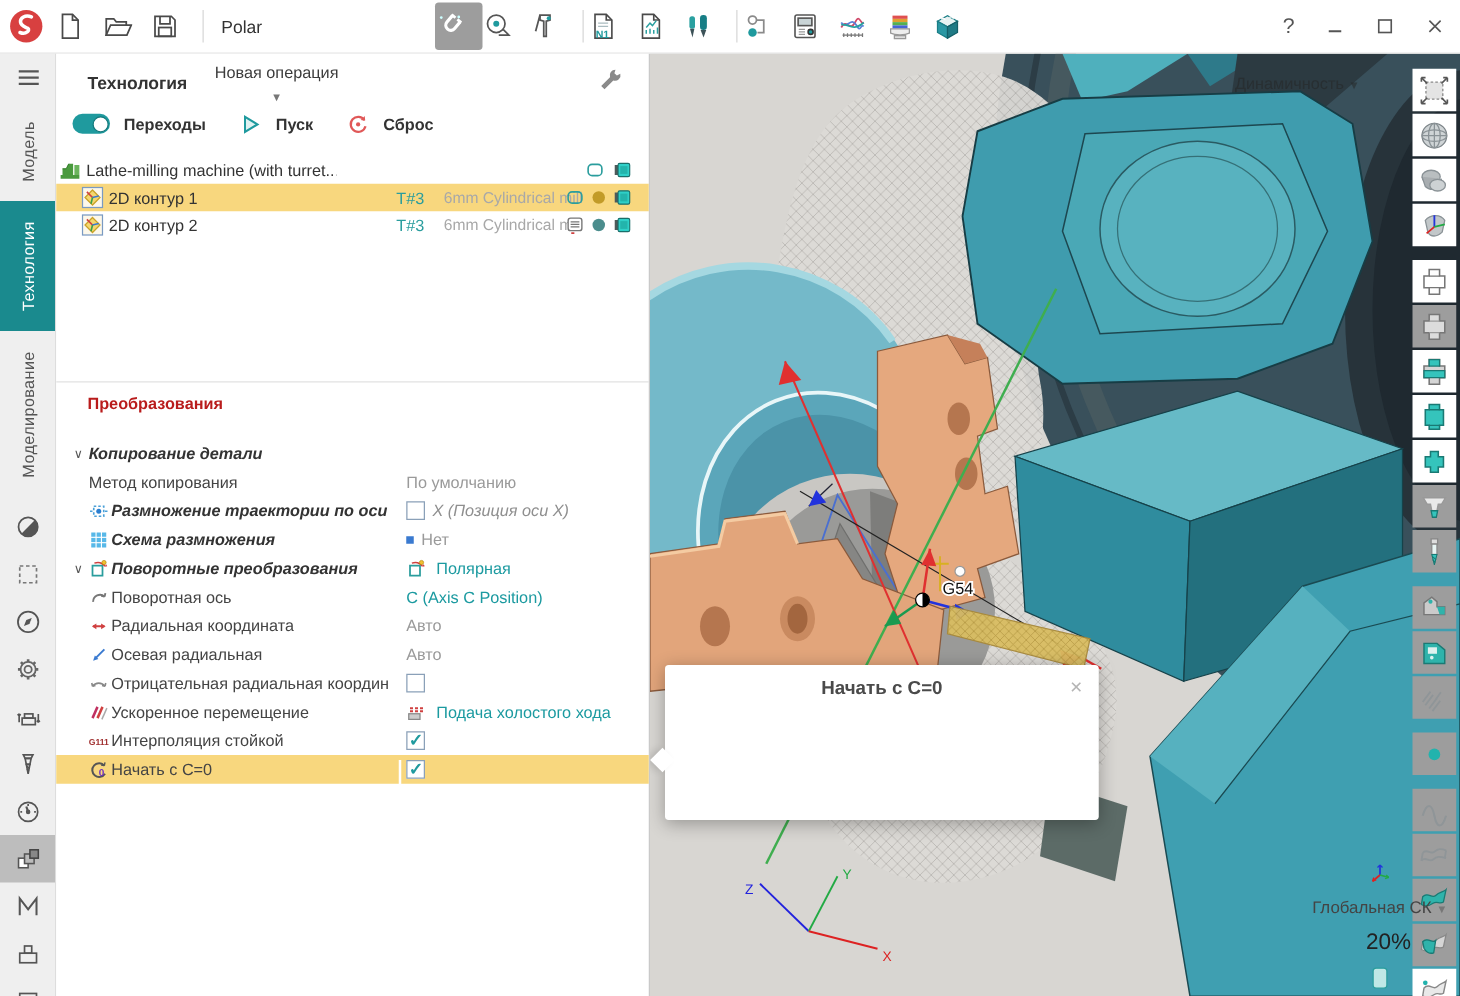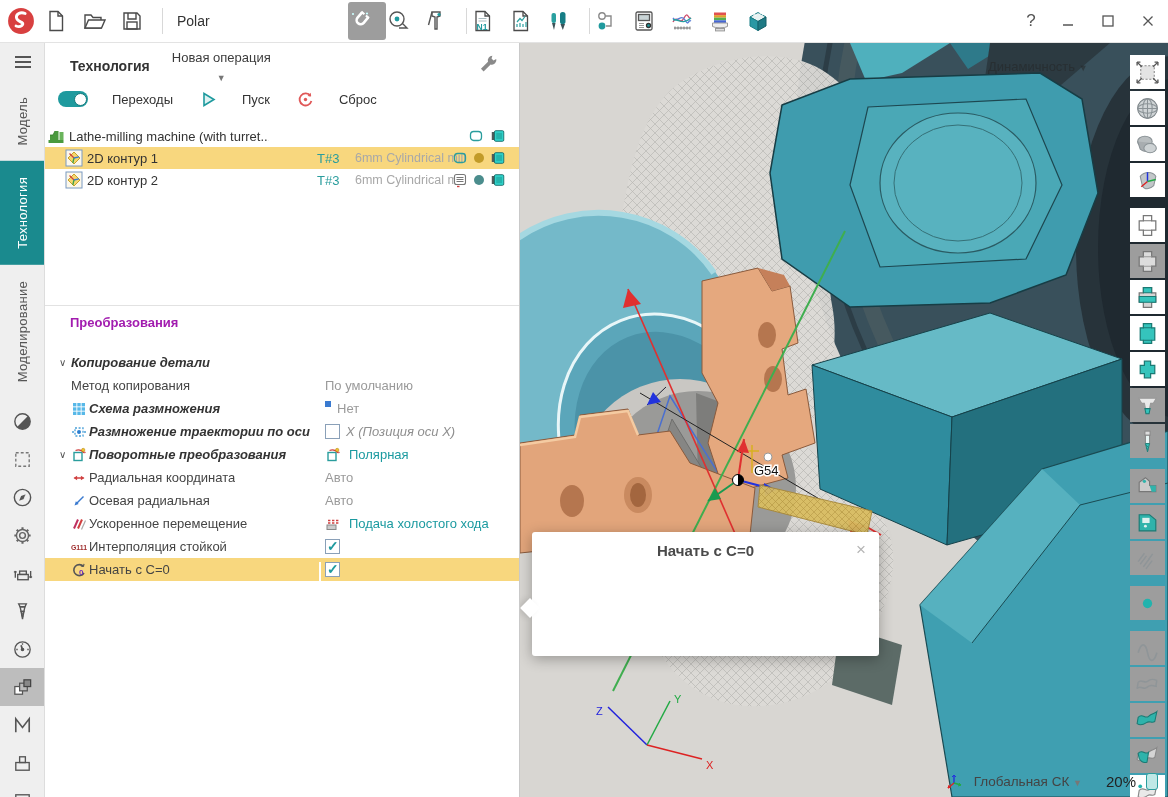--- a/index.html
+++ b/index.html
@@ -38,73 +38,73 @@
     border-right:1px solid #c9c9c9; }
   .p-head { position:absolute; left:0; top:10px; width:100%; height:26px; display:flex; align-items:center; }
   .p-title { font-weight:bold; font-size:14px; margin-left:25px; color:#333; }
   .p-drop { margin-left:22px; color:#3c3c3c; display:flex; align-items:center; gap:8px;flex-direction:column; }
   .caret { font-size:9px; color:#777; }
   .p-wrench { position:absolute; right:20px; top:0; width:22px; height:22px; }
   .p-controls { position:absolute; left:0; top:44px; width:100%; height:24px; display:flex; align-items:center; }
   .toggle { width:30px; height:16px; border-radius:8px; background:#1f9a9e; position:relative; margin-left:13px; }
   .toggle .knob { position:absolute; right:1.5px; top:1.5px; width:13px; height:13px; border-radius:50%;
     background:#fff; border:1px solid #14797c; }
-  .ctl-label { margin-left:24px; font-weight:normal; color:#333; }
+  .ctl-label { margin-left:11px; font-weight:bold; color:#333; }
   .ctl-group { display:flex; align-items:center; }
   .ctl-group svg { width:19px; height:19px; }
 
   .tree { position:absolute; left:0; top:82px; width:100%; }
   .trow { position:relative; height:22px; display:flex; align-items:center; }
   .trow.hl { background:#f8d77e; }
   .t-ico { width:18px; height:18px; flex:0 0 auto; }
   .t-ico svg { width:18px; height:18px; }
   .t-label { margin-left:4px; white-space:nowrap; overflow:hidden; max-width:200px; color:#333; }
   .t-tool { position:absolute; left:272px; color:#2a9d9d; }
   .t-desc { position:absolute; left:310px; color:#a8a8a8; font-size:12.5px; white-space:nowrap; }
   .t-right { position:absolute; right:13px; display:flex; align-items:center; gap:6px; }
   .t-right .mini { width:16px; height:16px; }
   .t-right .mini svg { width:16px; height:16px; }
   .dot { width:10px; height:10px; border-radius:50%; }
 
   .p-divider { position:absolute; left:0; top:262px; width:100%; height:1px; background:#e2e2e2; }
-  .sect-title { position:absolute; left:25px; top:272px; font-weight:bold; color:#a21caf; }
+  .sect-title { position:absolute; left:25px; top:272px; font-weight:bold; color:#b91c1c; }
 
   .params { position:absolute; left:0; top:308px; width:100%; }
   .prow { position:relative; height:23px; display:flex; align-items:center; }
   .prow.hl { background:#f8d77e; }
   .prow.hl .pval-wrap::before { content:""; position:absolute; left:-6px; top:0; width:2px; height:23px; background:#fff; }
   .chev { width:12px; margin-left:14px; font-size:10px; color:#555; flex:0 0 auto; }
   .indent { width:26px; flex:0 0 auto; }
   .pi { width:18px; height:16px; flex:0 0 auto; display:flex; align-items:center; }
   .pi svg { width:16px; height:16px; }
   .pi.wide svg { width:24px; height:12px; }
   .plabel { white-space:nowrap; overflow:hidden; max-width:252px; color:#444; }
   .plabel.b { font-weight:bold; color:#333;font-style:italic; }
-  .pval-wrap { position:absolute; left:280px; display:flex; align-items:flex-start; gap:6px; }
+  .pval-wrap { position:absolute; left:280px; display:flex; align-items:center; gap:6px; }
   .pval { color:#9a9a9a; }
   .pval.teal { color:#1b9aa0; }
   .pval.italic { color:#8f8f8f; font-style:italic; }
   .cb { width:15px; height:15px; background:#fff; border:1px solid #8aa0b8; position:relative; flex:0 0 auto; }
   .cb.checked::after { content:"✓"; position:absolute; left:1px; top:-2px; color:#1f9a9e; font-size:14px; font-weight:bold; }
   .bullet { width:6px; height:6px; background:#3a7ad0; flex:0 0 auto; }
   .vi { width:18px; height:16px; display:flex; align-items:center; }
   .vi svg { width:16px; height:16px; }
 
   
   .viewport { position:absolute; left:520px; top:43px; width:648px; height:754px; overflow:hidden; background:#d8d6d2; }
   .scene { position:absolute; left:0; top:0; width:648px; height:754px; }
   .overlay-label { position:absolute; left:468px; top:16px; color:rgba(35,35,35,.5); font-size:13px; }
   .rtb { position:absolute; right:3px; top:12px; display:flex; flex-direction:column; }
   .rtb-gap { height:9px; }
   .rtb-btn { width:35px; height:34px; background:#fff; margin-bottom:2px; display:flex; align-items:center; justify-content:center; }
   .rtb-btn.sel { background:#9d9d9d; }
   .rtb-btn svg { width:27px; height:27px; }
-  .statusbar { position:absolute; right:10px; bottom:6px; display:flex; align-items:center; gap:10px; }
+  .statusbar { position:absolute; right:10px; bottom:6px; display:flex; align-items:center; gap:10px;flex-direction:column; }
   .statusbar .cs-label { color:#444; font-size:13.5px; }
-  .statusbar .zoom { color:#222; font-size:15px; margin-left:14px; }
+  .statusbar .zoom { color:#222; font-size:18px; margin-left:14px; }
   .battery { width:12px; height:17px; border:1.5px solid #2a9d9d; border-radius:3px; background:#bfe8e6; }
 
   
   .tooltip { position:absolute; left:12px; top:489px; width:347px; height:124px; background:#fff;
     border-radius:3px; box-shadow:0 3px 14px rgba(0,0,0,.3); }
   .tooltip::before { content:""; position:absolute; left:-9px; top:69px; width:14px; height:14px;
     background:#fff; transform:rotate(45deg); box-shadow:-3px 3px 6px rgba(0,0,0,.12); }
   .tt-title { text-align:center; font-weight:bold; font-size:15px; color:#4a4a4a; padding-top:10px; }
   .tt-close { position:absolute; right:10px; top:8px; color:#b5b5b5; font-size:17px; width:16px; text-align:center; }
   .tt-body { position:absolute; left:13px; right:13px; top:37px; bottom:13px; background:#f1efec;
@@ -514,54 +514,54 @@
         <div class="prow">
           <span class="indent"></span>
           <span class="plabel">Метод копирования</span>
           <span class="pval-wrap">
             <span class="pval gray">По умолчанию</span>
           </span>
         </div>
         <div class="prow">
           <span class="indent"></span>
           <span class="pi">
+            <svg viewBox="0 0 16 16">
+              <rect x="4" y="4" width="8" height="8" fill="none" stroke="#4aa0d8" stroke-width="1.3" stroke-dasharray="2 1.6"></rect>
+              <circle cx="8" cy="8" r="2" fill="#2a7fd0"></circle>
+              <path d="M1 8h2M13 8h2" stroke="#4aa0d8" stroke-width="1.3"></path>
+            </svg>
+          </span>
+          <span class="plabel b">Размножение траектории по оси</span>
+          <span class="pval-wrap">
+            <span class="cb"></span>
+            <span class="pval italic">X (Позиция оси X)</span>
+          </span>
+        </div>
+        <div class="prow">
+          <span class="indent"></span>
+          <span class="pi">
             <svg viewBox="0 0 16 16" fill="#57b8e8">
               <rect x="2" y="2" width="3.4" height="3.4"></rect>
               <rect x="6.3" y="2" width="3.4" height="3.4"></rect>
               <rect x="10.6" y="2" width="3.4" height="3.4"></rect>
               <rect x="2" y="6.3" width="3.4" height="3.4"></rect>
               <rect x="6.3" y="6.3" width="3.4" height="3.4"></rect>
               <rect x="10.6" y="6.3" width="3.4" height="3.4"></rect>
               <rect x="2" y="10.6" width="3.4" height="3.4"></rect>
               <rect x="6.3" y="10.6" width="3.4" height="3.4"></rect>
               <rect x="10.6" y="10.6" width="3.4" height="3.4"></rect>
             </svg>
           </span>
           <span class="plabel b">Схема размножения</span>
           <span class="pval-wrap">
             <span class="bullet"></span>
             <span class="pval gray">Нет</span>
           </span>
         </div>
         <div class="prow">
-          <span class="indent"></span>
-          <span class="pi">
-            <svg viewBox="0 0 16 16">
-              <rect x="4" y="4" width="8" height="8" fill="none" stroke="#4aa0d8" stroke-width="1.3" stroke-dasharray="2 1.6"></rect>
-              <circle cx="8" cy="8" r="2" fill="#2a7fd0"></circle>
-              <path d="M1 8h2M13 8h2" stroke="#4aa0d8" stroke-width="1.3"></path>
-            </svg>
-          </span>
-          <span class="plabel b">Размножение траектории по оси</span>
-          <span class="pval-wrap">
-            <span class="cb"></span>
-            <span class="pval italic">X (Позиция оси X)</span>
-          </span>
-        </div>
-        <div class="prow">
           <span class="chev">∨</span>
           <span class="pi">
             <svg viewBox="0 0 16 16">
               <rect x="3" y="5.5" width="8" height="8" fill="none" stroke="#2a9d9d" stroke-width="1.4"></rect>
               <path d="M4.5 3.5a7.5 7.5 0 018.5 2.5" fill="none" stroke="#d04040" stroke-width="1.2"></path>
               <path d="M13 6.3l1.8-.4-1-1.8z" fill="#d04040"></path>
               <circle cx="12.2" cy="3" r="1.7" fill="#f0c030" stroke="#b08000" stroke-width=".5"></circle>
             </svg>
           </span>
           <span class="plabel b">Поворотные преобразования</span>
@@ -573,20 +573,33 @@
                 <path d="M13 6.3l1.8-.4-1-1.8z" fill="#d04040"></path>
                 <circle cx="12.2" cy="3" r="1.7" fill="#f0c030" stroke="#b08000" stroke-width=".5"></circle>
               </svg>
             </span>
             <span class="pval teal">Полярная</span>
           </span>
         </div>
         <div class="prow">
           <span class="indent"></span>
           <span class="pi">
+            <svg viewBox="0 0 16 16" fill="none" stroke="#777" stroke-width="1.5">
+              <path d="M3.5 11.5A5.5 5.5 0 0112.7 7.3"></path>
+              <path d="M12.7 7.3l.6-2.8M12.7 7.3L10 6.6"></path>
+            </svg>
+          </span>
+          <span class="plabel">Поворотная ось</span>
+          <span class="pval-wrap">
+            <span class="pval teal">C (Axis C Position)</span>
+          </span>
+        </div>
+        <div class="prow">
+          <span class="indent"></span>
+          <span class="pi">
             <svg viewBox="0 0 16 16">
               <path d="M3.5 8h9" stroke="#d04040" stroke-width="1.5"></path>
               <path d="M2.5 8l3.6-2.3v4.6zM13.5 8L9.9 5.7v4.6z" fill="#d04040"></path>
             </svg>
           </span>
           <span class="plabel">Радиальная координата</span>
           <span class="pval-wrap">
             <span class="pval gray">Авто</span>
           </span>
         </div>
@@ -594,20 +607,33 @@
           <span class="indent"></span>
           <span class="pi">
             <svg viewBox="0 0 16 16">
               <path d="M12.5 3.5L5.5 10.5" stroke="#3a7ad0" stroke-width="1.5"></path>
               <path d="M3.5 12.5l1.4-4.2 2.8 2.8z" fill="#3a7ad0"></path>
             </svg>
           </span>
           <span class="plabel">Осевая радиальная</span>
           <span class="pval-wrap">
             <span class="pval gray">Авто</span>
+          </span>
+        </div>
+        <div class="prow">
+          <span class="indent"></span>
+          <span class="pi">
+            <svg viewBox="0 0 16 16" fill="none" stroke="#888" stroke-width="1.3">
+              <path d="M3 10a6.2 6.2 0 0110 0"></path>
+              <path d="M3 10l-.6-2.6M3 10l2.4-.6M13 10l.6-2.6M13 10l-2.4-.6"></path>
+            </svg>
+          </span>
+          <span class="plabel">Отрицательная радиальная координ</span>
+          <span class="pval-wrap">
+            <span class="cb"></span>
           </span>
         </div>
         <div class="prow">
           <span class="indent"></span>
           <span class="pi">
             <svg viewBox="0 0 16 16" fill="none">
               <path d="M3 12.5l4-9" stroke="#c03060" stroke-width="2"></path>
               <path d="M7 12.5l4-9" stroke="#d04040" stroke-width="2"></path>
               <path d="M10.5 13.5l4-9" stroke="#aaa" stroke-width="1.2"></path>
             </svg>

